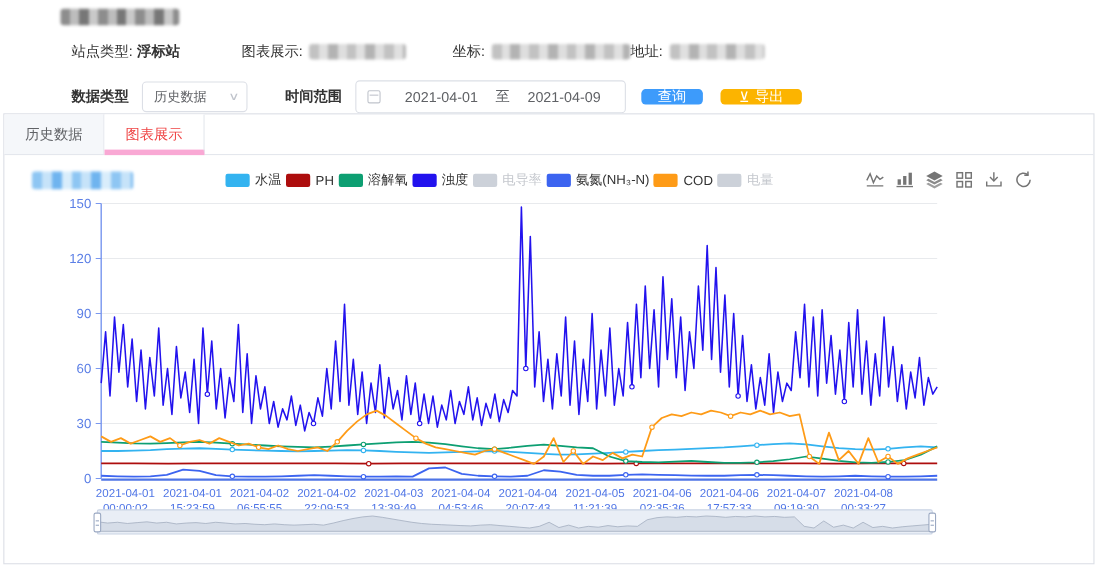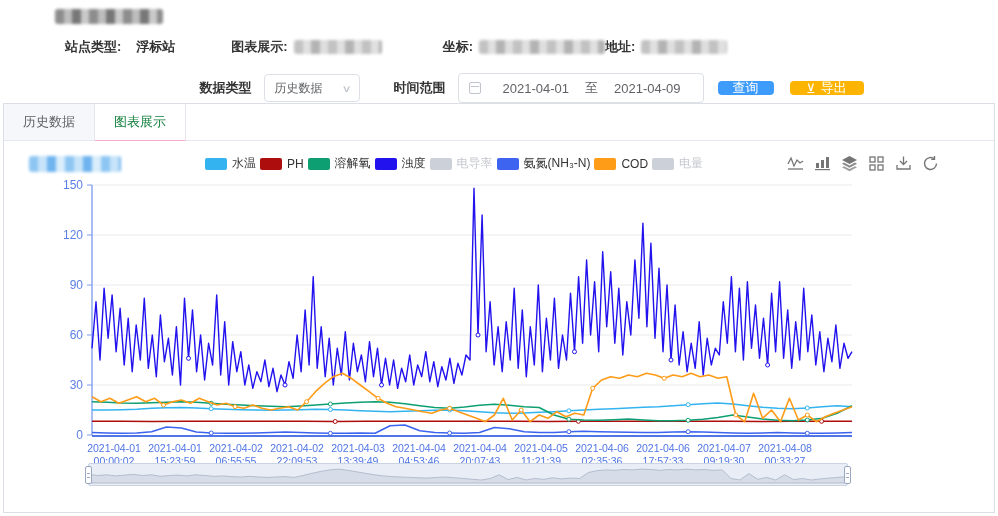--- a/index.html
+++ b/index.html
@@ -7,42 +7,42 @@
   .page { position:relative; width:998px; height:516px; background:#fff; }
 
   
   .top-section { padding:7px 0 0 55px; }
   .blur-block { display:inline-block; border-radius:3px; filter:blur(1.6px); vertical-align:middle; }
   .blur-dark { height:15px; background:repeating-linear-gradient(90deg,#8d8d8d 0 9px,#bdbdbd 9px 17px,#777 17px 26px,#c9c9c9 26px 34px); }
   .blur-gray { height:14px; background:repeating-linear-gradient(90deg,#c2c2c2 0 9px,#e0e0e0 9px 17px,#b3b3b3 17px 26px,#dedede 26px 34px); }
   .blur-blue { height:16px; background:repeating-linear-gradient(90deg,#8ec6f3 0 9px,#c6e3f9 9px 18px,#6fb4ef 18px 27px,#d9edfb 27px 36px); }
   .title-blur { width:108px; }
   .info-row { margin:13px 0 0 10px; font-size:13px; color:#333; display:flex; align-items:center; }
-  .info-row .lbl { font-weight:bold; }
-  .info-row .val { font-weight:bold; margin-left:15px; }
-  .filter-row { margin:17px 0 0 10px; display:flex; align-items:center; font-size:13px; color:#333;justify-content:center; }
+  .info-row .lbl { font-weight:normal; }
+  .info-row .val { font-weight:bold; margin-left:4px; }
+  .filter-row { margin:17px 0 0 10px; display:flex; align-items:center; font-size:13px; color:#333; }
   .filter-row .lbl { font-weight:bold; }
   .select-box { width:96px; height:28px; border:1px solid #dcdfe6; border-radius:4px; margin-left:12px; display:flex; align-items:center; justify-content:space-between; padding:0 8px 0 10px; color:#606266; font-size:12px; background:#fff; cursor:pointer; }
   .chev { color:#c0c4cc; font-size:10px; transform:scaleX(1.4); }
   .date-box { height:30px; border:1px solid #dcdfe6; border-radius:4px; margin-left:12px; display:flex; align-items:center; padding:0 10px; background:#fff; width:246px; color:#606266; font-size:13px; }
   .cal-icon { width:12px; height:12px; border:1px solid #c0c4cc; border-radius:2px; position:relative; margin-right:10px; background:#fff; }
   .cal-icon:before { content:""; position:absolute; left:1px; right:1px; top:3px; height:1px; background:#c0c4cc; }
   .date-val { flex:1; text-align:center; }
   .date-sep { padding:0 4px; color:#606266; }
   .btn { height:14px; border:none; border-radius:4px; color:#fff; font-size:13px; cursor:pointer; font-family:inherit; display:flex; align-items:center; justify-content:center; }
   .btn-query { width:56px; background:#3d9bfb; margin-left:14px; }
   .btn-export { width:74px; background:#fcb400; margin-left:16px; gap:5px; }
   .dl-glyph { font-size:13px; line-height:1; }
 
   
   .card { position:absolute; left:3px; right:3px; top:103px; bottom:3px; border:1px solid #dcdfe6; background:#fff; }
   .tabbar { display:flex; border-bottom:1px solid #e4e7ed; height:37px; }
   .tab { padding:0 19px; line-height:36px; font-size:13px; color:#606266; background:#f5f7fa; border-right:1px solid #e4e7ed; cursor:pointer; }
   .tab:first-child { border-left:none; }
-  .tab.active { background:#fff; color:#15803d; border-bottom:1px solid #f9a8d4; margin-bottom:-1px; }
+  .tab.active { background:#fff; color:#ef4444; border-bottom:5px solid #f9a8d4; margin-bottom:-1px; }
 
   
   .chart-header { display:flex; align-items:center; padding:13px 55px 0 25px; height:32px; }
   .chart-title-blur { width:92px; }
   .legend { flex:1; display:flex; justify-content:center; align-items:center; gap:4px; flex-wrap:nowrap;margin-left:10px; }
   .legend-item { display:flex; align-items:center; gap:5px; font-size:12px; color:#333; cursor:pointer; white-space:nowrap; }
   .legend-swatch { width:22px; height:12px; border-radius:2px; }
   .legend-item.disabled { color:#c5c8ce; }
   .toolbox { display:flex; align-items:center; gap:10px; margin-left:10px; }
   .tool { width:17px; height:17px; cursor:pointer; color:#757575; }
@@ -64,21 +64,21 @@
 <div class="page">
 
   <div class="top-section">
     <span class="blur-block blur-dark title-blur"></span>
 
     <div class="info-row">
       <span class="lbl">站点类型:</span>
       <span class="val">浮标站</span>
       <span class="lbl" style="margin-left:56px">图表展示:</span>
       <span class="blur-block blur-gray" style="width:88px;margin-left:6px"></span>
-      <span class="lbl" style="margin-left:61px">坐标:</span>
+      <span class="lbl" style="margin-left:42px">坐标:</span>
       <span class="blur-block blur-gray" style="width:126px;margin-left:6px"></span>
       <span class="lbl" style="">地址:</span>
       <span class="blur-block blur-gray" style="width:86px;margin-left:6px"></span>
     </div>
 
     <div class="filter-row">
       <span class="lbl">数据类型</span>
       <div class="select-box">
         <span>历史数据</span>
         <span class="chev">∨</span>

